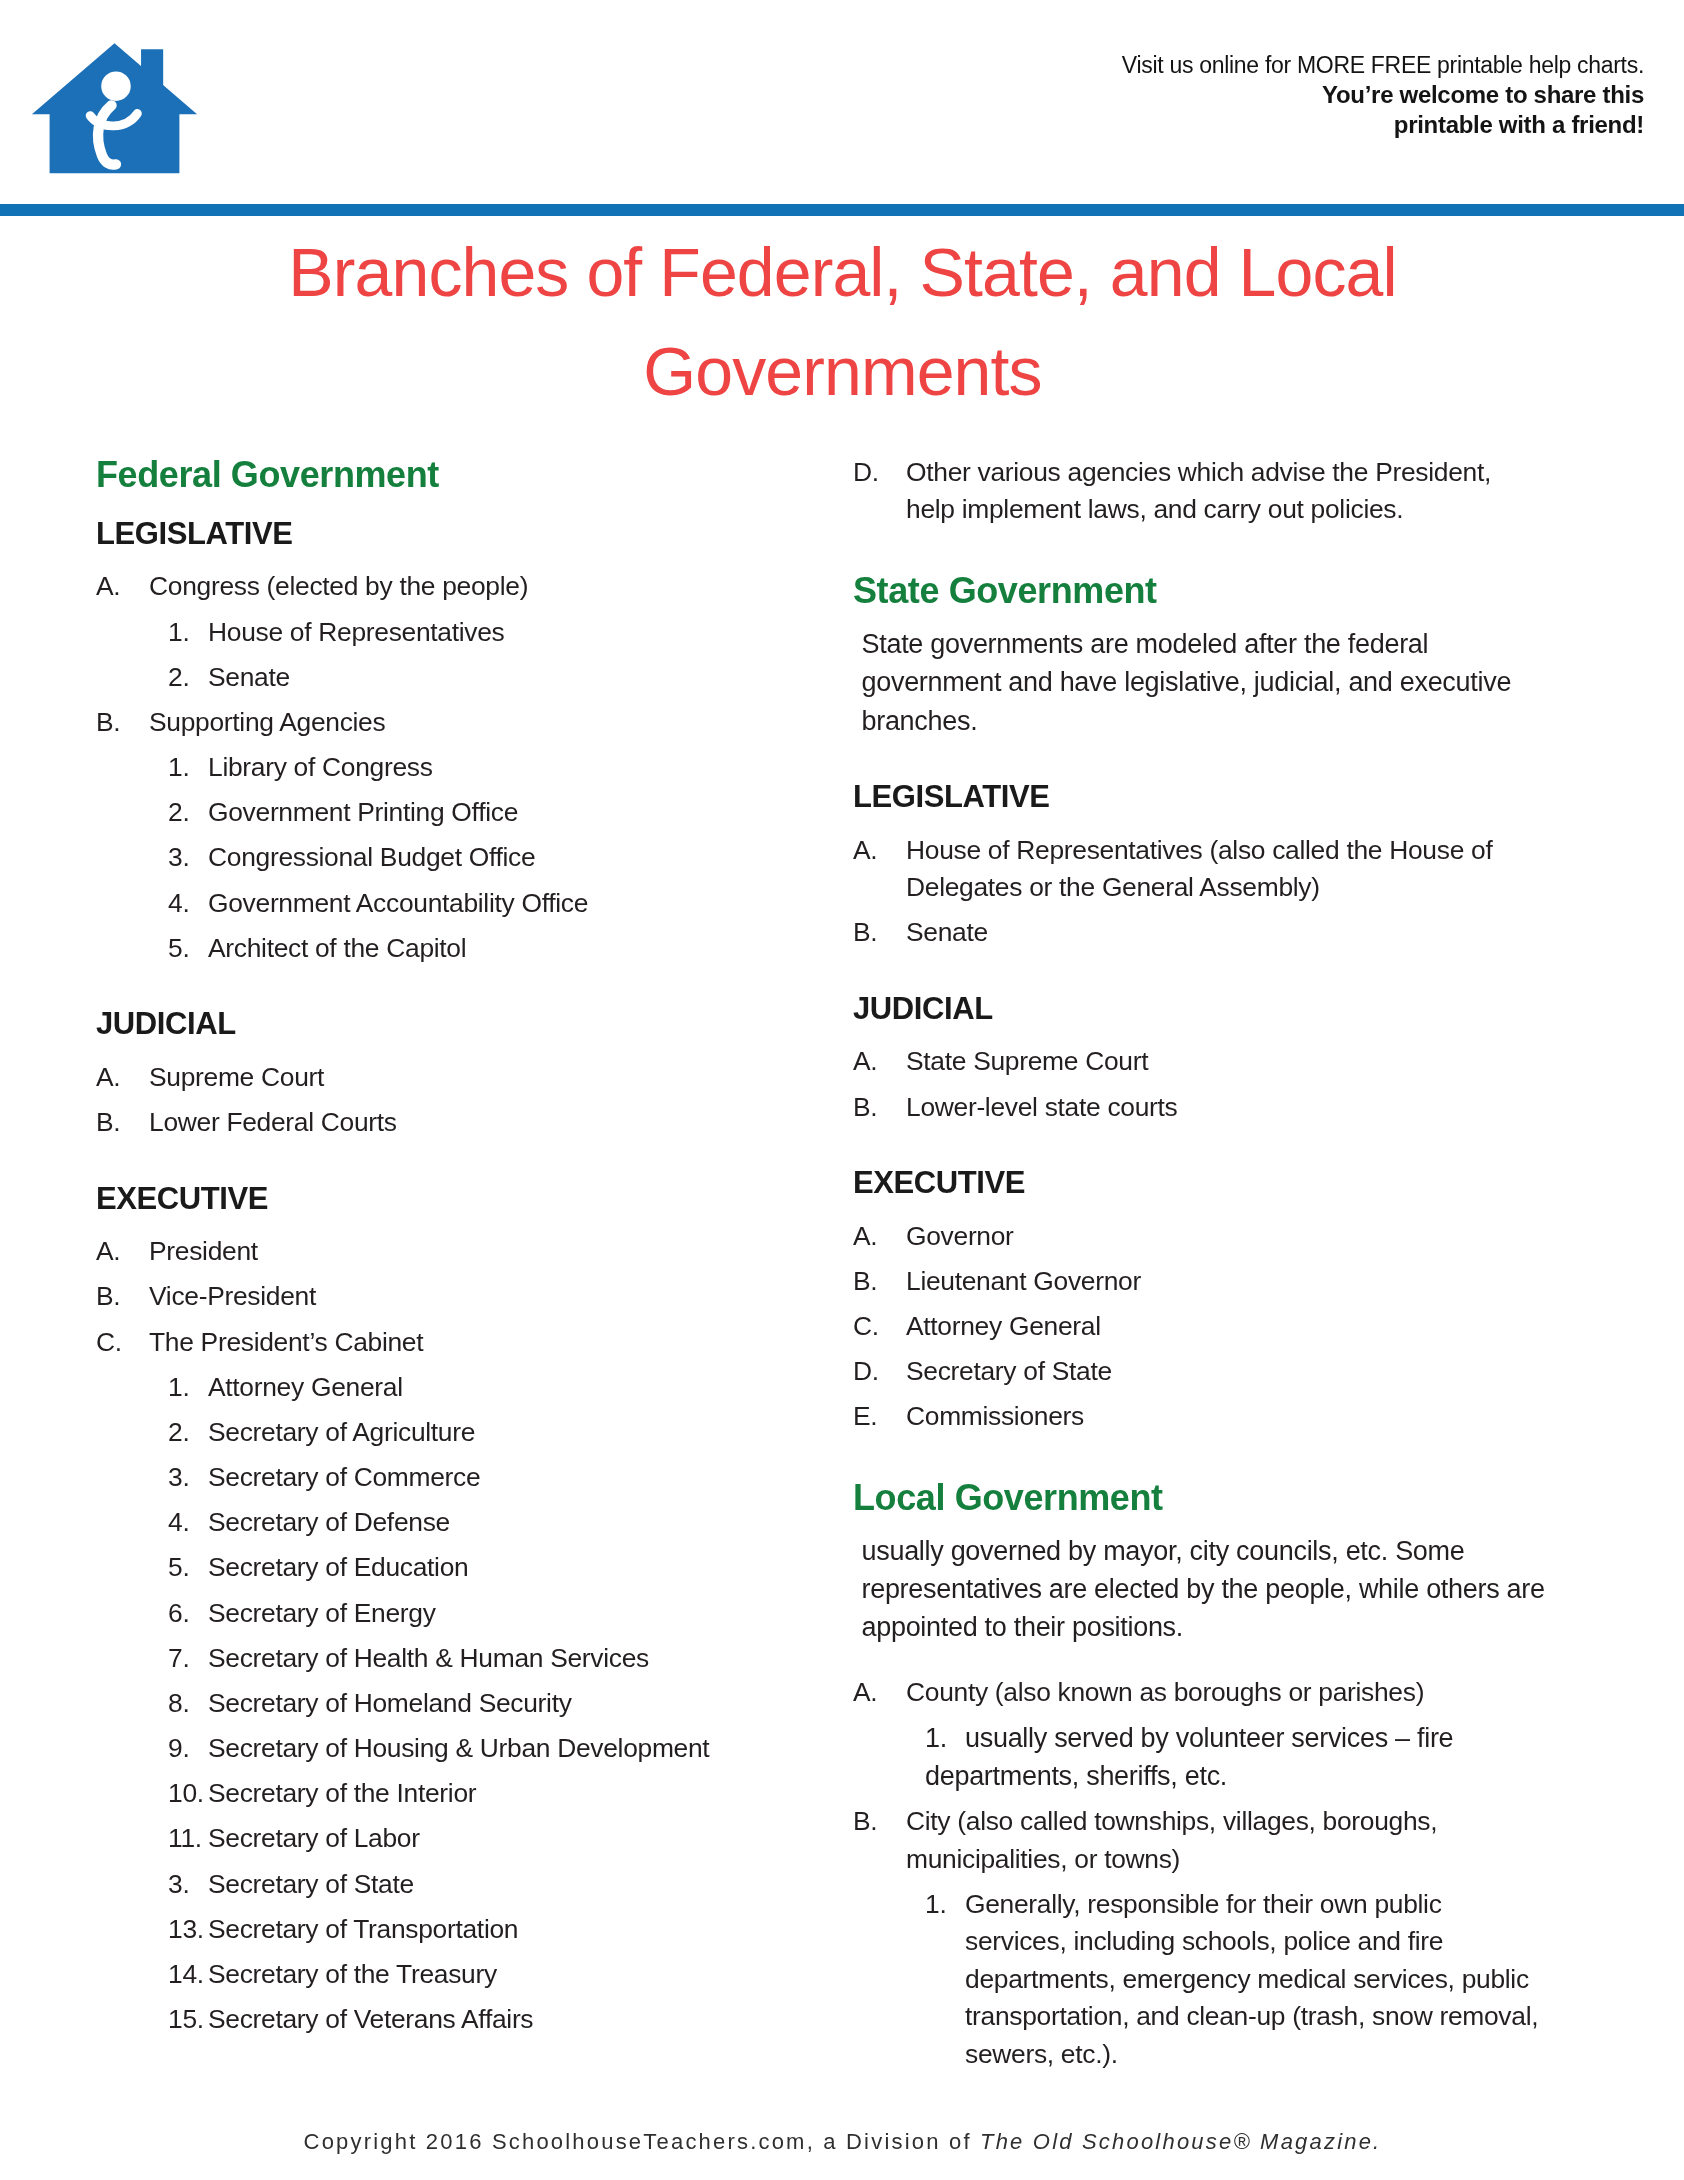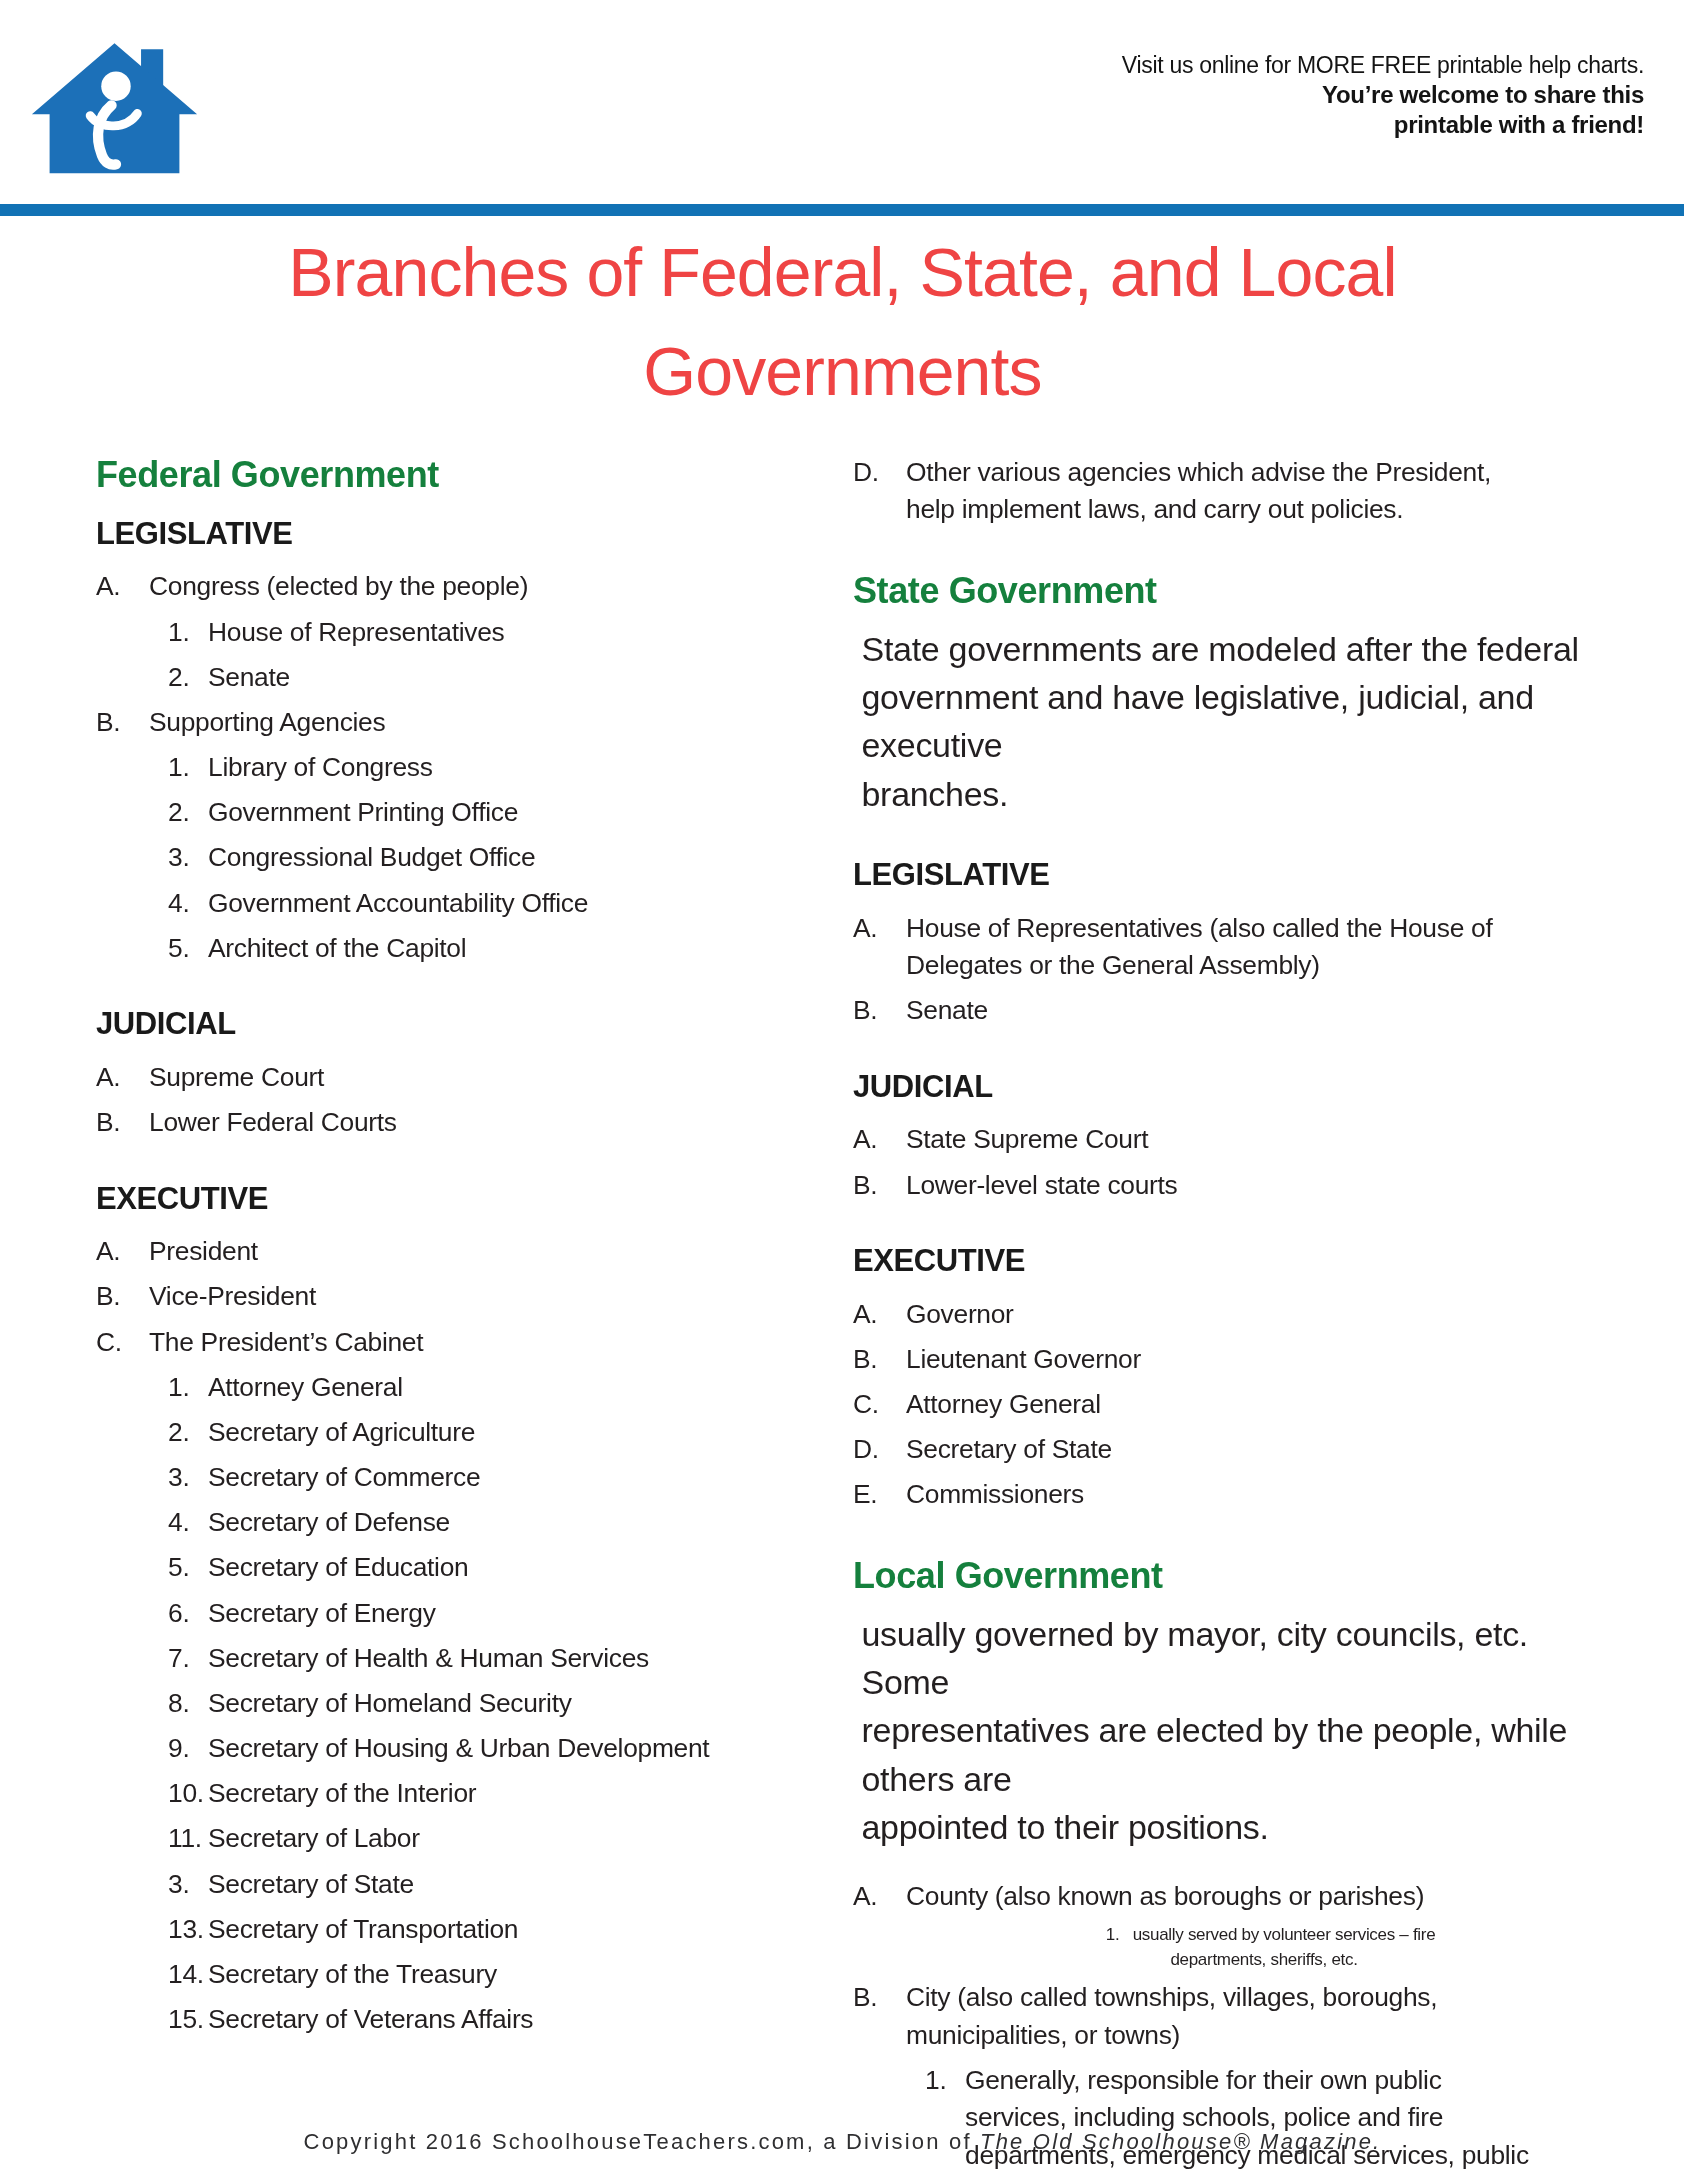--- a/index.html
+++ b/index.html
@@ -37,30 +37,30 @@
   .col-left  { width:757px; }
   .col-right { width:750px; }
   .col > :first-child { margin-top:0 !important; }
 
   .sec-red  { margin:41px 0 13.6px 0; font-size:36px; line-height:1.15;
               color:#15803d; font-weight:bold; letter-spacing:-0.4px; }
   .sec-black{ margin:39px 0 17px 0; font-size:31px; line-height:1.15;
               color:#1A1A1A; font-weight:bold; letter-spacing:-0.4px; }
   .sec-red + .sec-black { margin-top:20.4px; }
 
-  .para { margin:0 0 27px 0; padding-left:8.5px; font-size:34px; line-height:1.42;
+  .para { margin:0 0 27px 0; padding-left:8.5px; font-size:27px; line-height:1.42;
           letter-spacing:-0.3px; white-space:pre-line; }
 
   .li { display:flex; margin:0 0 7.7px 0; font-size:26.4px; line-height:1.42; letter-spacing:-0.3px; }
   .li .marker  { flex:0 0 53px; }
   .li .li-text { white-space:pre-line; }
   .li2 { margin-left:72px; }
   .li2 .marker { flex:0 0 40px; }
 
-  .li2flush { display:block; margin:0 0 7.7px 72px; font-size:17px; line-height:1.42; letter-spacing:-0.3px;text-align:center; }
+  .li2flush { display:block; margin:0 0 7.7px 72px; font-size:27px; line-height:1.42; letter-spacing:-0.3px; }
   .li2flush .marker  { display:inline-block; width:40px; }
   .li2flush .li-text { display:inline; white-space:pre-line; }
 
   
   .ftr { position:absolute; bottom:25.6px; left:0; width:100%; text-align:center;
          font-size:22px; letter-spacing:2.2px; color:#2F2F31; }
   .ftr em { font-style:italic; }
 </style>
 </head>
 <body>

